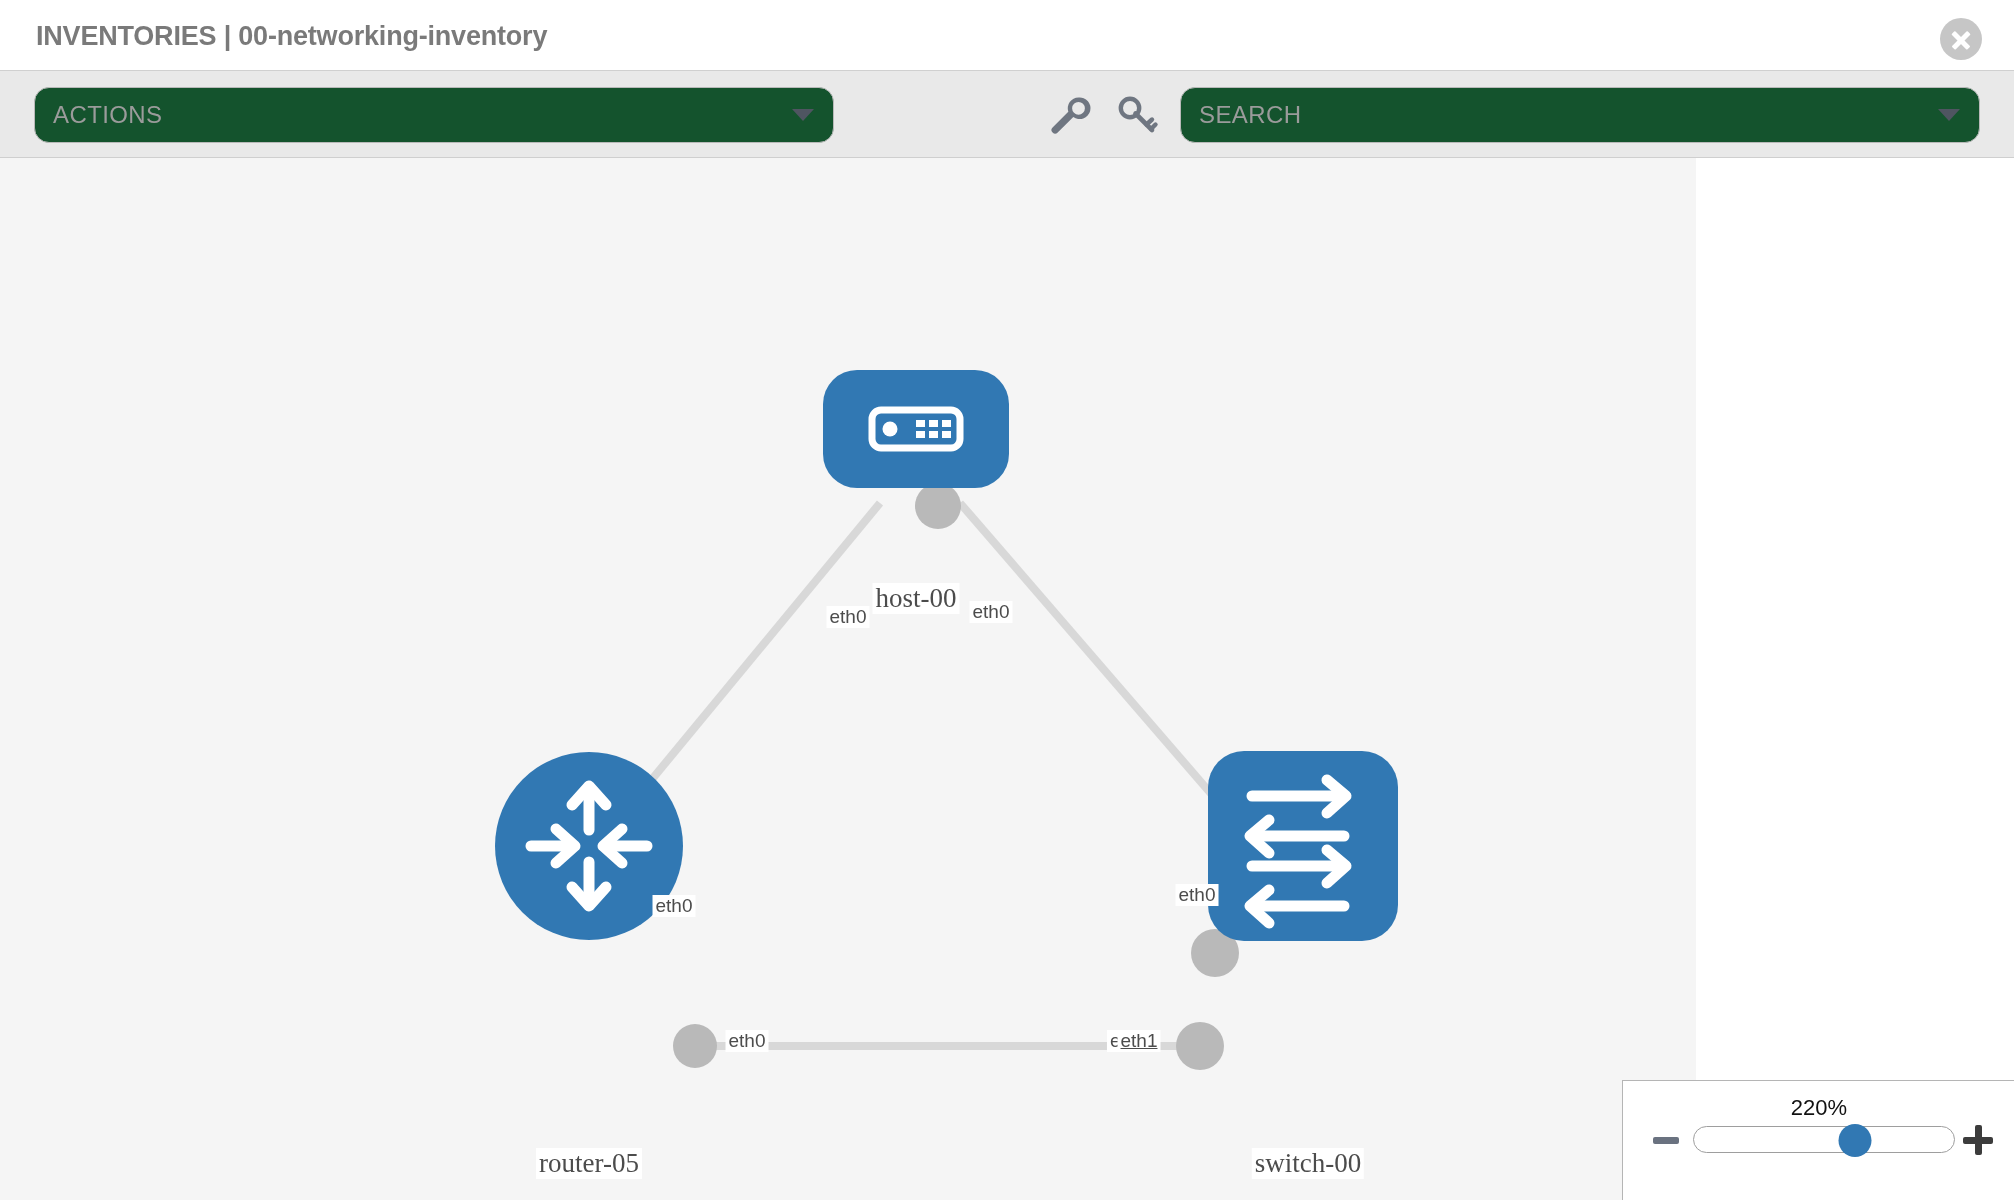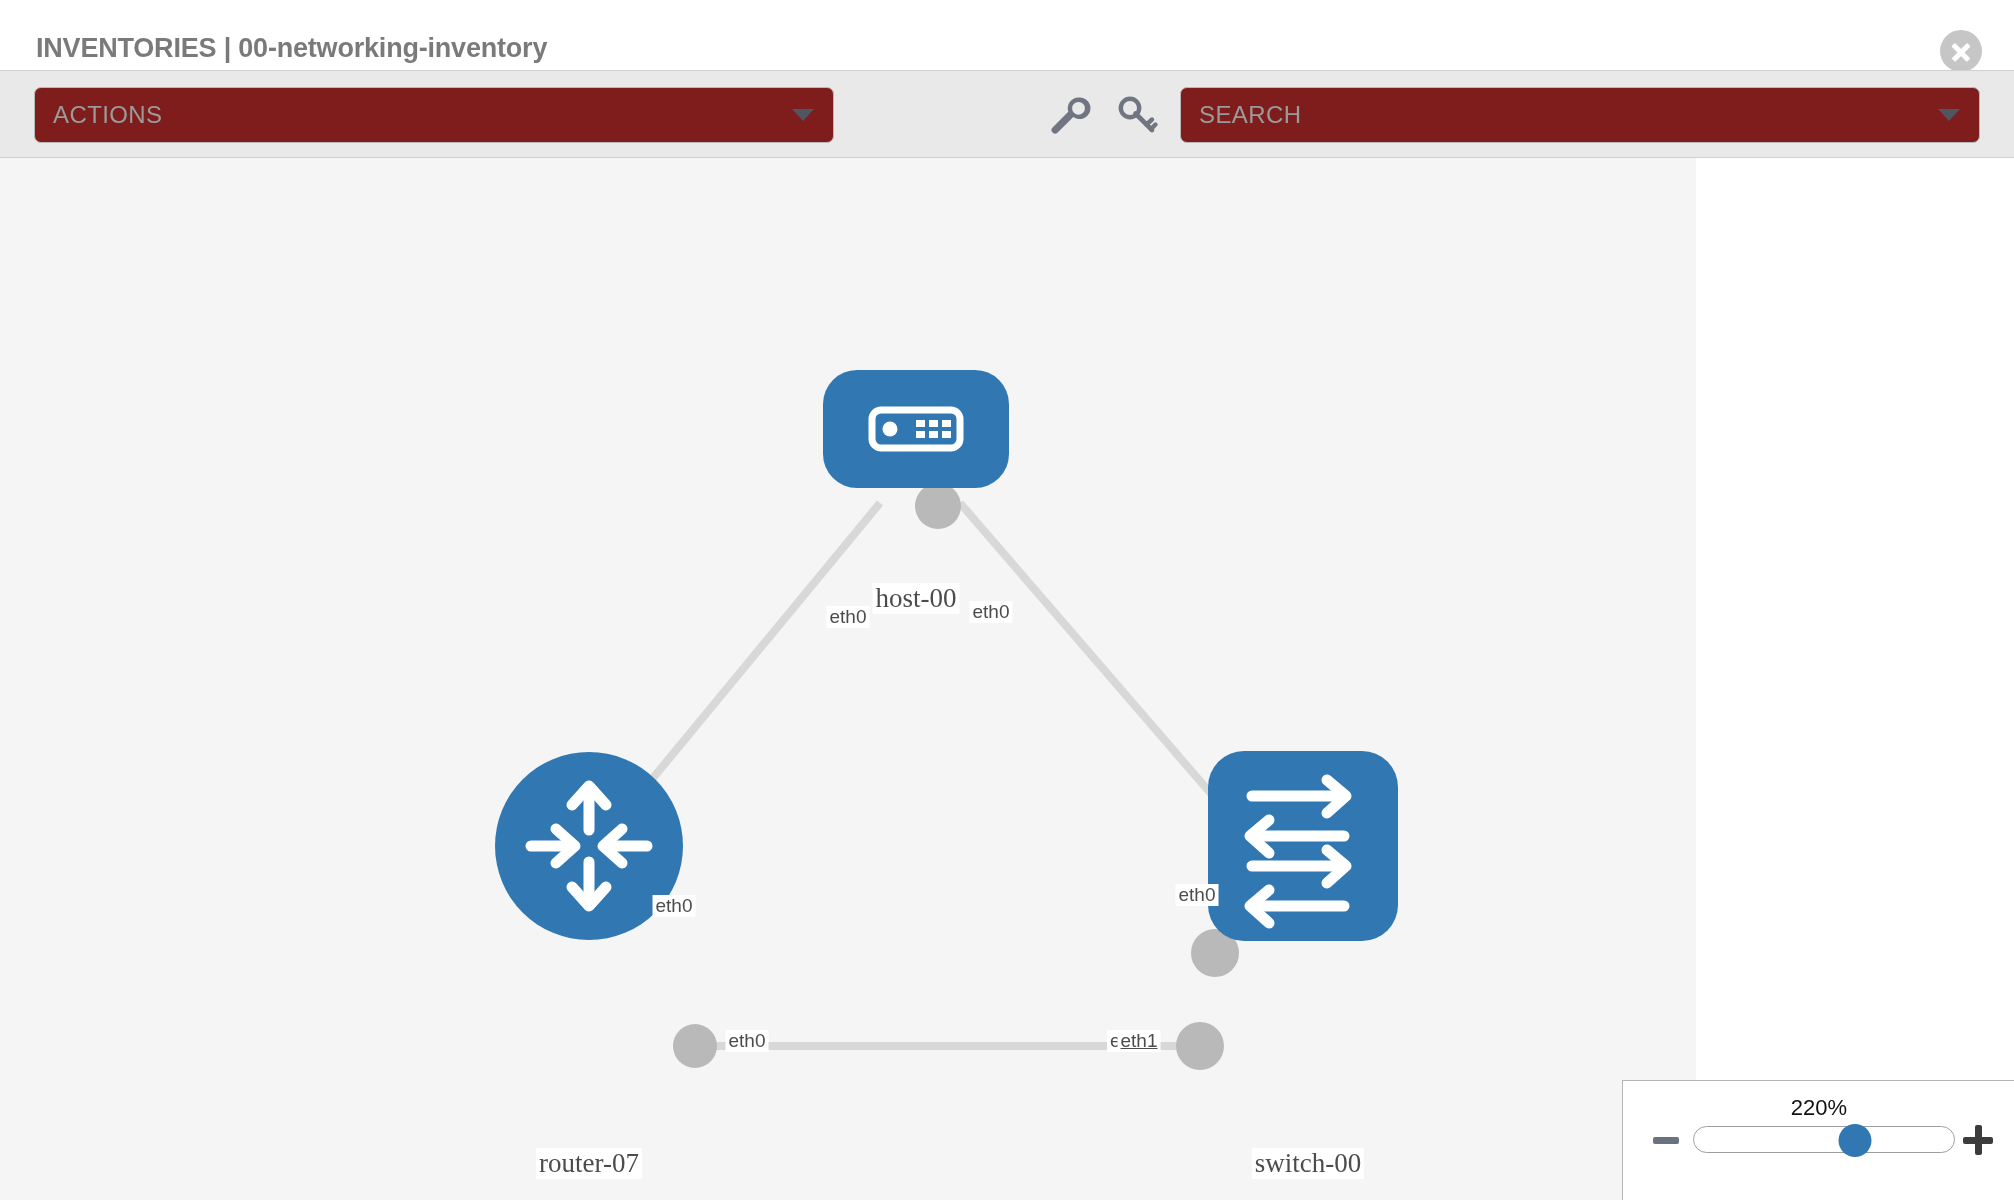--- a/index.html
+++ b/index.html
@@ -7,21 +7,21 @@
     margin: 0; padding: 0;
     width: 2014px; height: 1200px;
     background: #ffffff;
     font-family: "Liberation Sans", sans-serif;
     overflow: hidden;
   }
   #app { position: relative; width: 2014px; height: 1200px; background: #ffffff; }
 
   
   .header {
-    position: absolute; left: 0; top: 16px; width: 2014px; height: 78px;
+    position: absolute; left: 0; top: 4px; width: 2014px; height: 78px;
     background: #ffffff;
     padding-left: 19px;
   }
   .header-title {
     position: absolute; left: 36px; top: 17px;
     font-size: 27px; font-weight: bold; letter-spacing: -0.2px;
     color: #7a7a7a; white-space: nowrap;
   }
   .close-btn {
     position: absolute; left: 1940px; top: 14px;
@@ -36,21 +36,21 @@
   .close-btn::after  { transform: rotate(-45deg); }
 
   
   .toolbar {
     position: absolute; left: 0; top: 70px; width: 2014px; height: 88px;
     background: #e9e9e9;
     border-top: 1px solid #d0d0d0; border-bottom: 1px solid #cfcfcf;
   }
   .field {
     position: absolute; top: 16px; height: 56px;
-    background: #7f1d1d; border: 1px solid #b9b9b9; border-radius: 7px;
+    background: #14532d; border: 1px solid #b9b9b9; border-radius: 15px;
     cursor: pointer;
   }
   .field-label {
     position: absolute; left: 18px; top: 50%; transform: translateY(-50%);
     font-size: 24px; color: #9b9b9b; letter-spacing: 0.4px;
   }
   .caret {
     position: absolute; right: 19px; top: 50%; transform: translateY(-50%);
     width: 0; height: 0;
     border-left: 11px solid transparent; border-right: 11px solid transparent;
@@ -213,21 +213,21 @@
 
     <div class="node-label iface" style="left:848px; top:448px;">eth0</div>
     <div class="node-label iface" style="left:991px; top:443px;">eth0</div>
     <div class="node-label iface" style="left:674px; top:737px;">eth0</div>
     <div class="node-label iface" style="left:1197px; top:726px;">eth0</div>
     <div class="node-label iface" style="left:747px; top:872px;">eth0</div>
     <div class="node-label iface" style="left:1120px; top:872px;">etl</div>
     <div class="node-label iface" style="left:1139px; top:872px;text-decoration:underline;">eth1</div>
 
     <div class="node-label node-name" style="left:916px; top:425px;">host-00</div>
-    <div class="node-label node-name" style="left:589px; top:990px;">router-07</div>
+    <div class="node-label node-name" style="left:589px; top:990px;">router-05</div>
     <div class="node-label node-name" style="left:1260px; top:990px;margin-left:48px;">switch-00</div>
   </div>
 
   <div class="zoom-panel">
     <div class="zoom-value">220%</div>
     <div class="zoom-minus"></div>
     <div class="zoom-track"></div>
     <div class="zoom-thumb" id="zoom-thumb" style="left: 232.44px;"></div>
     <div class="zoom-plus"></div>
   </div>

